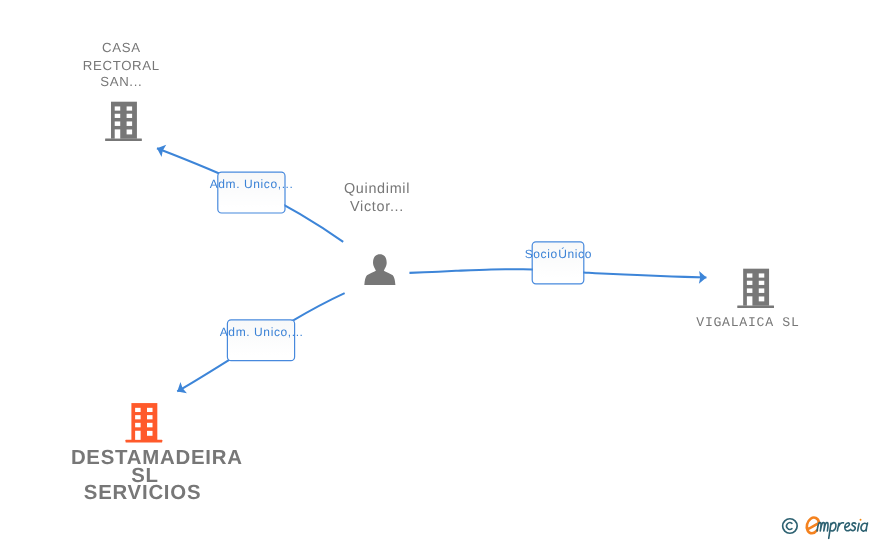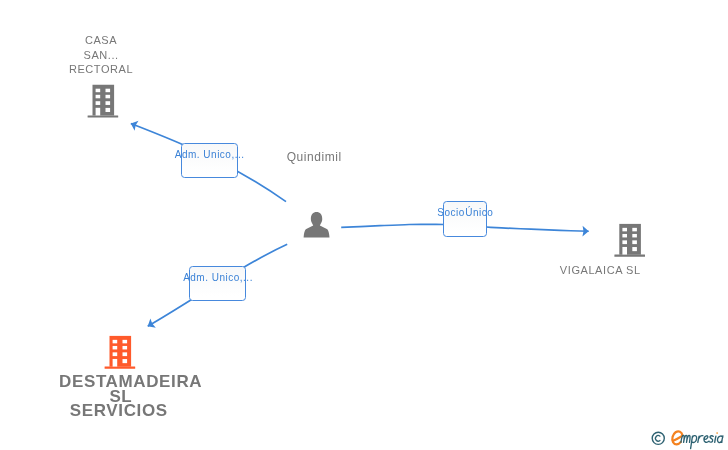--- a/index.html
+++ b/index.html
@@ -81,29 +81,30 @@
                L 329.50 237.60
                C 329.15 233.00 328.50 230.60 327.30 229.30
                C 324.90 227.90 321.60 226.60 319.85 225.55
                C 320.80 223.60 322.25 221.60 322.25 219.20
                C 322.25 214.00 319.90 211.90 316.55 211.90 Z"></path>
     </g>
   </svg>
 
   <div class="node-label" style="left:40.8px;top:32.76px;width:120px;font-size:11px;letter-spacing:0.57px;line-height:14.85px;">
     <div>CASA</div>
+    <div>RECTORAL</div>
     <div>SAN...</div>
-    <div>RECTORAL</div>
   </div>
 
   <div class="node-label" style="left:253.9px;top:150px;width:120px;font-size:12px;letter-spacing:0.56px;line-height:14.95px;">
     <div>Quindimil</div>
+    <div>Victor...</div>
   </div>
 
-  <div class="node-label" style="left:540px;top:263.2px;width:120px;font-size:11px;letter-spacing:0.57px;line-height:14.85px;">
+  <div class="node-label" style="left:563px;top:263.2px;width:120px;font-size:11px;letter-spacing:0.57px;line-height:14.85px;font-family:Liberation Mono, monospace;">
     <div>VIGALAICA SL</div>
   </div>
 
   <div class="node-label" style="left:58.5px;top:374.8px;width:120px;font-size:17px;letter-spacing:0.62px;line-height:14.75px;font-weight:bold;">
     <div>DESTAMADEIRA</div>
     <div style="padding-left:4.2px">SL</div>
     <div>SERVICIOS</div>
   </div>
 
   <div class="edge-box wrap-space" style="left:180.8px;top:142.76px;width:57.2px;height:35.7px;">

